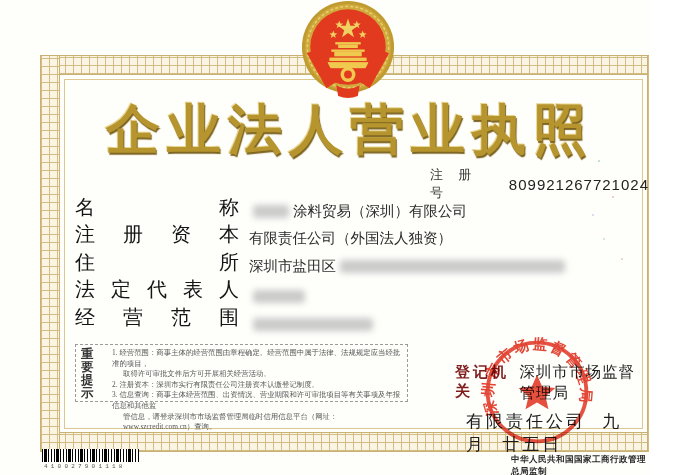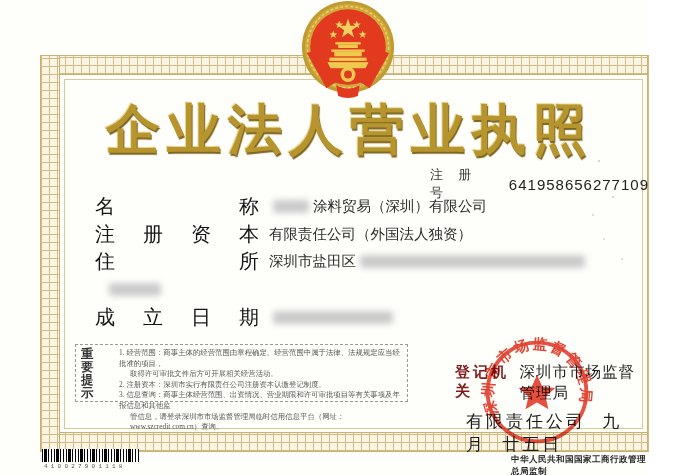--- a/index.html
+++ b/index.html
@@ -27,32 +27,32 @@
          text-shadow:1px 2px 1px #7d6420,-1px -1px 0 #ead691;}
 
   
   .regrow{position:absolute;left:430px;top:166px;display:flex;align-items:center;}
   .reglabel{font-size:13px;letter-spacing:6px;color:#3a3a3a;}
   .regno{font-family:"Liberation Sans","DejaVu Sans",sans-serif;
          font-size:15px;letter-spacing:1px;color:#222;margin-left:8px;}
 
   
   .fields{position:absolute;left:75px;top:193px;width:560px;}
-  .frow{display:flex;align-items:center;height:27.6px;margin-left:20px;}
+  .frow{display:flex;align-items:flex-end;height:27.6px;}
   .flabel{display:inline-block;width:164px;font-size:20px;color:#151515;
           text-align:justify;text-align-last:justify;flex:none;}
   .fvalue{margin-left:10px;font-size:14.5px;color:#2b2b2b;display:flex;align-items:center;}
   .blurred{display:inline-block;height:13px;background:#b9b9b9;border-radius:3px;
            filter:blur(3px);opacity:.75;margin:0 4px;}
 
   
   .notice{position:absolute;left:75px;top:344px;width:333px;height:58px;
           border:1px dashed #9a9a9a;display:flex;padding:3px 5px;box-sizing:border-box;}
   .notice-side{width:16px;font-size:12.5px;font-weight:bold;color:#333;
-               line-height:13px;word-break:break-all;margin-right:22px;flex:none;}
+               line-height:13px;word-break:break-all;margin-right:15px;flex:none;}
   .notice-body{flex:1;font-size:7.4px;line-height:10.6px;color:#555;}
   .notice-body .indent{padding-left:11px;}
 
   
   .authority{position:absolute;left:455px;top:362px;display:flex;align-items:baseline;}
   .auth-label{font-size:15px;letter-spacing:3px;color:#7f1d1d;font-weight:bold;}
   .auth-value{font-size:15.5px;letter-spacing:1px;color:#1d1d1d;margin-left:8px;}
   .seal{position:absolute;left:478px;top:333px;width:118px;height:118px;
         mix-blend-mode:multiply;opacity:.9;}
   .issue-date{position:absolute;left:466px;top:410px;font-size:17px;
@@ -109,21 +109,21 @@
       <path d="M8,54 L28,90 L39,83 L22,50 Z" fill="#e23a1f"></path>
       <path d="M92,54 L72,90 L61,83 L78,50 Z" fill="#e23a1f"></path>
       <path d="M38,87 Q50,94 62,87 L60,98 Q50,102 40,98 Z" fill="#e23a1f"></path>
     </svg>
   </div>
 
   <div class="title">企业法人营业执照</div>
 
   <div class="regrow">
     <span class="reglabel">注 册 号</span>
-    <span class="regno">641958656277109</span>
+    <span class="regno">809921267721024</span>
   </div>
 
   <div class="fields">
     <div class="frow">
       <span class="flabel">名称</span>
       <span class="fvalue">
         <span class="blurred" style="width:36px"></span>
         <span>涂料贸易（深圳）有限公司</span>
       </span>
     </div>
@@ -134,26 +134,27 @@
       </span>
     </div>
     <div class="frow">
       <span class="flabel">住所</span>
       <span class="fvalue">
         <span>深圳市盐田区</span>
         <span class="blurred" style="width:225px"></span>
       </span>
     </div>
     <div class="frow">
+      <span class="flabel">法定代表人</span>
       <span class="fvalue">
         <span class="blurred" style="width:52px"></span>
       </span>
     </div>
     <div class="frow">
-      <span class="flabel">成立日期</span>
+      <span class="flabel">经营范围</span>
       <span class="fvalue">
         <span class="blurred" style="width:120px"></span>
       </span>
     </div>
   </div>
 
   <div class="notice">
     <div class="notice-side">重要提示</div>
     <div class="notice-body">
       <div>1. 经营范围：商事主体的经营范围由章程确定。经营范围中属于法律、法规规定应当经批准的项目，</div>

